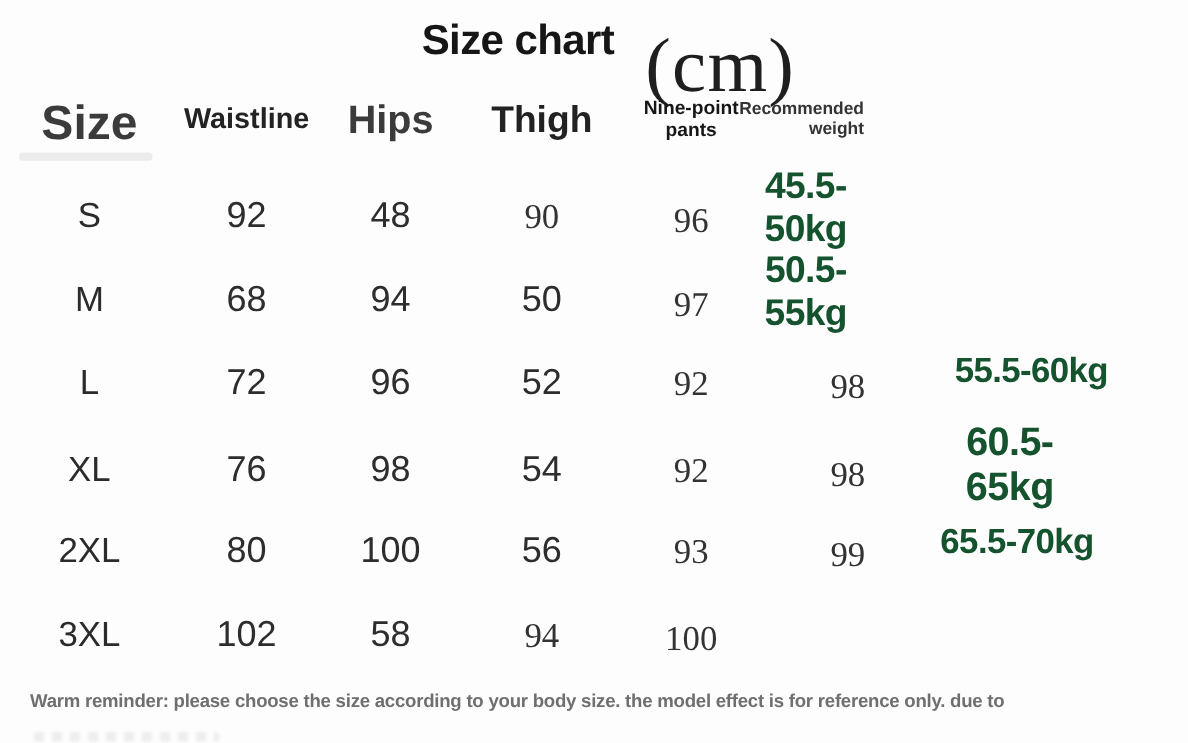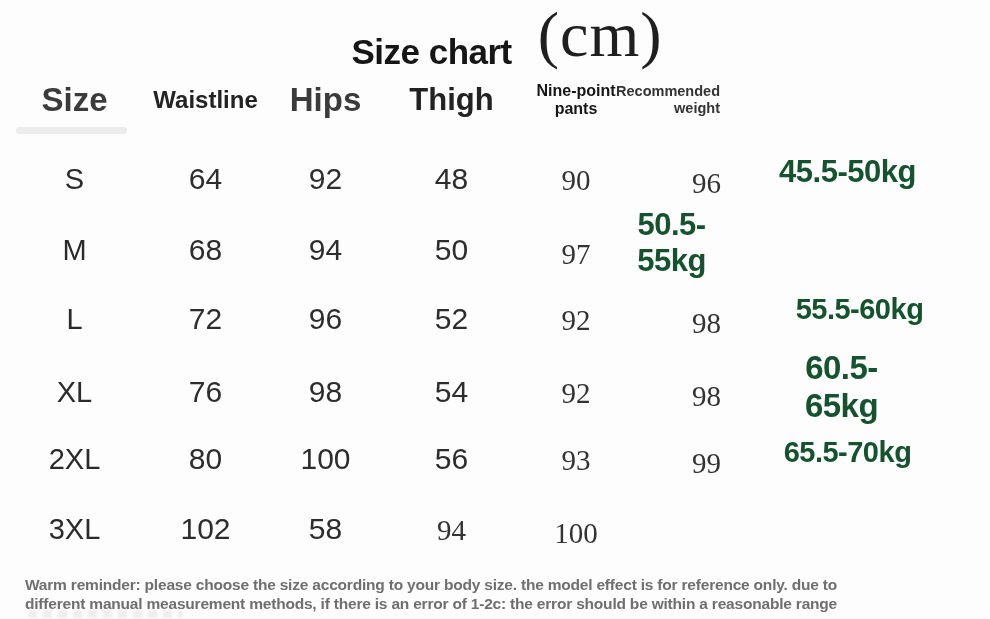--- a/index.html
+++ b/index.html
@@ -8,41 +8,41 @@
     background:#fdfdfd;
     font-family:"Liberation Sans", sans-serif;
     color:#2d2d2d;
     position:relative;
   }
   .page{width:990px;height:619px;position:relative;}
 
   
   .title-row{
     padding-top:14px;height:58px;
-    display:flex;justify-content:center;align-items:flex-end;gap:26px;padding-left:24px;
+    display:flex;justify-content:center;align-items:flex-start;gap:26px;padding-left:24px;
   }
   .main-title{
     margin:0;font-size:35px;font-weight:bold;color:#161616;letter-spacing:-0.5px;
   }
   .unit{
     font-family:"Liberation Serif", serif;
     font-size:64px;color:#1f1f1f;font-weight:normal;
     margin-top:4px;letter-spacing:1px;
   }
 
   
   .grid7{
     display:grid;
     grid-template-columns:149px 113px 127px 125px 124px 137px 215px;
   }
   .cell{display:flex;align-items:center;justify-content:center;text-align:center;}
 
   
   .thead{height:52px;margin-top:2px;}
-  .h-size{font-size:33px;font-weight:bold;color:#3b3b3b;position:relative;}
+  .h-size{font-size:40px;font-weight:bold;color:#3b3b3b;position:relative;align-items:flex-end;}
   .h-size .hl::after{
     content:"";position:absolute;left:16px;right:22px;bottom:-8px;height:7px;
     background:#ececec;border-radius:3px;
   }
   .h-waistline{font-size:24px;font-weight:bold;color:#232323;}
   .h-hips{font-size:33px;font-weight:bold;color:#3b3b3b;}
   .h-thigh{font-size:31px;font-weight:bold;color:#222;}
   .h-ninepoint{font-size:16px;font-weight:bold;color:#161616;line-height:1.12;}
   .h-ninepoint span{display:inline-block;width:94px;}
   .h-trousers{font-size:25px;font-weight:bold;color:#8f8f8f;letter-spacing:0.5px;}
@@ -109,21 +109,20 @@
         <span>Nine-point pants</span>
       </div>
     <div class="cell h-weight">
         <span>Recommended weight</span>
       </div>
   </div>
 
   <div class="tbody">
     <div class="grid7 trow">
       <div class="cell c-size">S</div>
-      <div class="cell c-num">64</div>
       <div class="cell c-num">92</div>
       <div class="cell c-num">48</div>
       <div class="cell c-serif c-nine">90</div>
       <div class="cell c-serif c-trousers">96</div>
       <div class="cell c-weight">45.5-50kg</div>
     </div>
 
     <div class="grid7 trow">
       <div class="cell c-size">M</div>
       <div class="cell c-num">68</div>
@@ -167,18 +166,17 @@
       <div class="cell c-size">3XL</div>
       <div class="cell c-num">102</div>
       <div class="cell c-num">58</div>
       <div class="cell c-serif c-nine">94</div>
       <div class="cell c-serif c-trousers">100</div>
     </div>
   </div>
 
   <div class="footer">
     <div class="line">Warm reminder: please choose the size according to your body size. the model effect is for reference only. due to</div>
-    <div class="line">different manual measurement methods, if there is an error of 1-2c: the error should be within a reasonable range</div>
   </div>
 
   <div class="smudge"></div>
 
 </div>
 
 </body></html>

